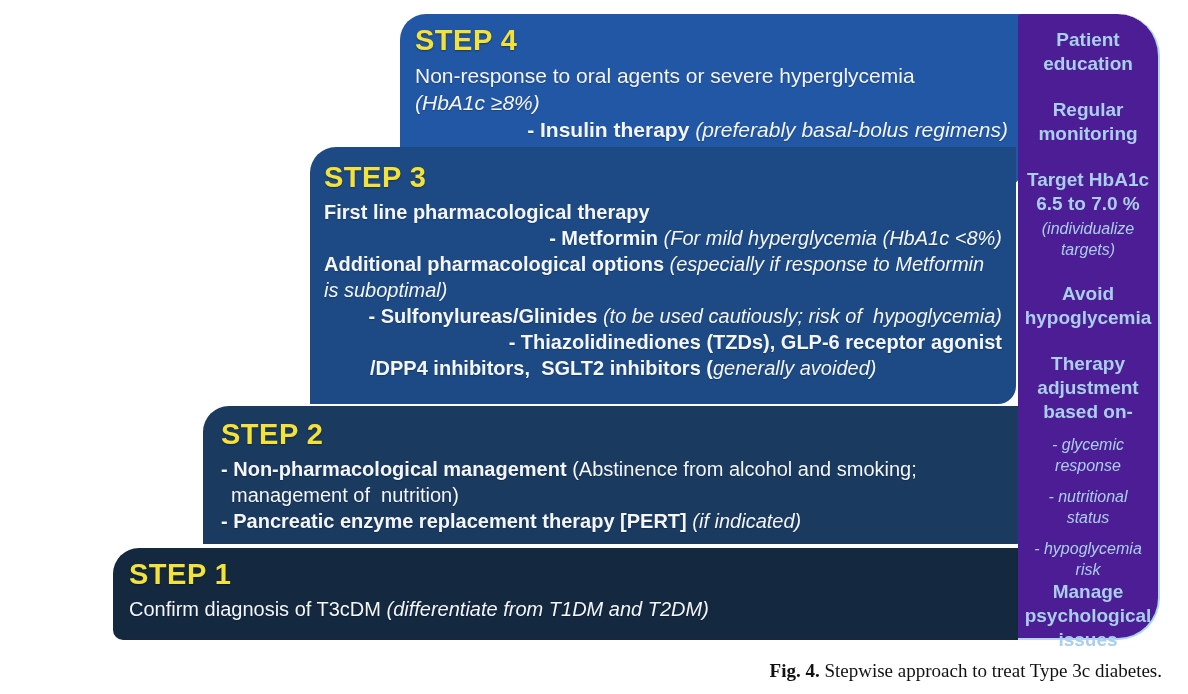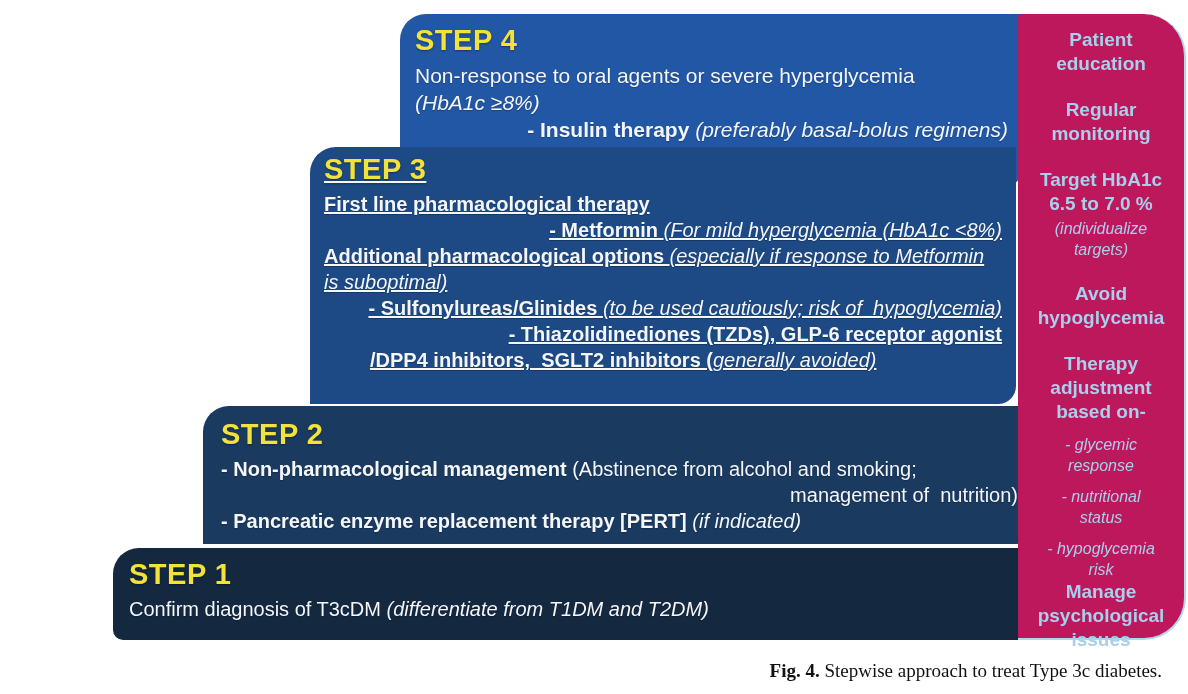--- a/index.html
+++ b/index.html
@@ -4,39 +4,39 @@
 <style>
   html,body{margin:0;padding:0;background:#ffffff;}
   .canvas{
     position:relative;width:1188px;height:694px;background:#ffffff;overflow:hidden;
     font-family:"Liberation Sans","DejaVu Sans",sans-serif;
   }
   .step{position:absolute;color:#f4f6fa;box-sizing:border-box;}
   .step4{left:400px;top:14px;width:622px;height:173px;background:#2257a5;
          border-radius:26px 0 18px 0;padding:10px 14px 0 15px;z-index:1;}
   .step3{left:310px;top:147px;width:706px;height:257px;background:#1d4a85;
-         border-radius:26px 0 18px 0;padding:6px 14px 0 14px;z-index:2;text-decoration:underline;}
+         border-radius:26px 0 18px 0;padding:14px 14px 0 14px;z-index:2;}
   .step2{left:203px;top:406px;width:829px;height:138px;background:#1a3a60;
          border-radius:26px 0 16px 0;padding:12px 14px 0 18px;z-index:3;}
   .step1{left:113px;top:548px;width:909px;height:92px;background:#142840;
          border-radius:26px 0 0 10px;padding:10px 14px 0 16px;z-index:4;}
   .step-title{
     color:#f2e23a;font-weight:bold;font-size:29px;letter-spacing:0.5px;
     margin-bottom:5px;text-shadow:0 1px 2px rgba(0,0,0,0.35);
   }
   .line{font-size:20px;line-height:26px;white-space:pre-wrap;
         text-shadow:0 1px 1px rgba(0,0,0,0.25);}
   .step4 .line{font-size:21px;line-height:27px;}
   .b{font-weight:bold;}
   .i{font-style:italic;}
   .ind1{padding-left:36px;text-align:right;}
   .ind2{padding-left:46px;}
-  .ind-sm{padding-left:10px;text-align:right;}
+  .ind-sm{padding-left:10px;}
   .sidebar{
-    position:absolute;left:1018px;top:14px;width:168px;height:626px;background:#be185d;
+    position:absolute;left:1018px;top:14px;width:142px;height:626px;background:#4c1d95;
     border:2px solid #aed7f0;border-left:none;border-top:none;
     border-radius:4px 42px 42px 0;box-sizing:border-box;z-index:5;
     color:#a9cfec;text-align:center;padding:12px 6px 10px 6px;
     display:flex;flex-direction:column;justify-content:space-between;
   }
   .sb-item{white-space:pre-line;}
   .sb-bold{font-weight:bold;font-size:19px;line-height:24px;margin-top:22px;}
   .sb-italic{font-style:italic;font-size:16px;line-height:21px;margin-top:10px;}
   .sb-first{margin-top:2px;}
   .sb-tight{margin-top:2px;}

